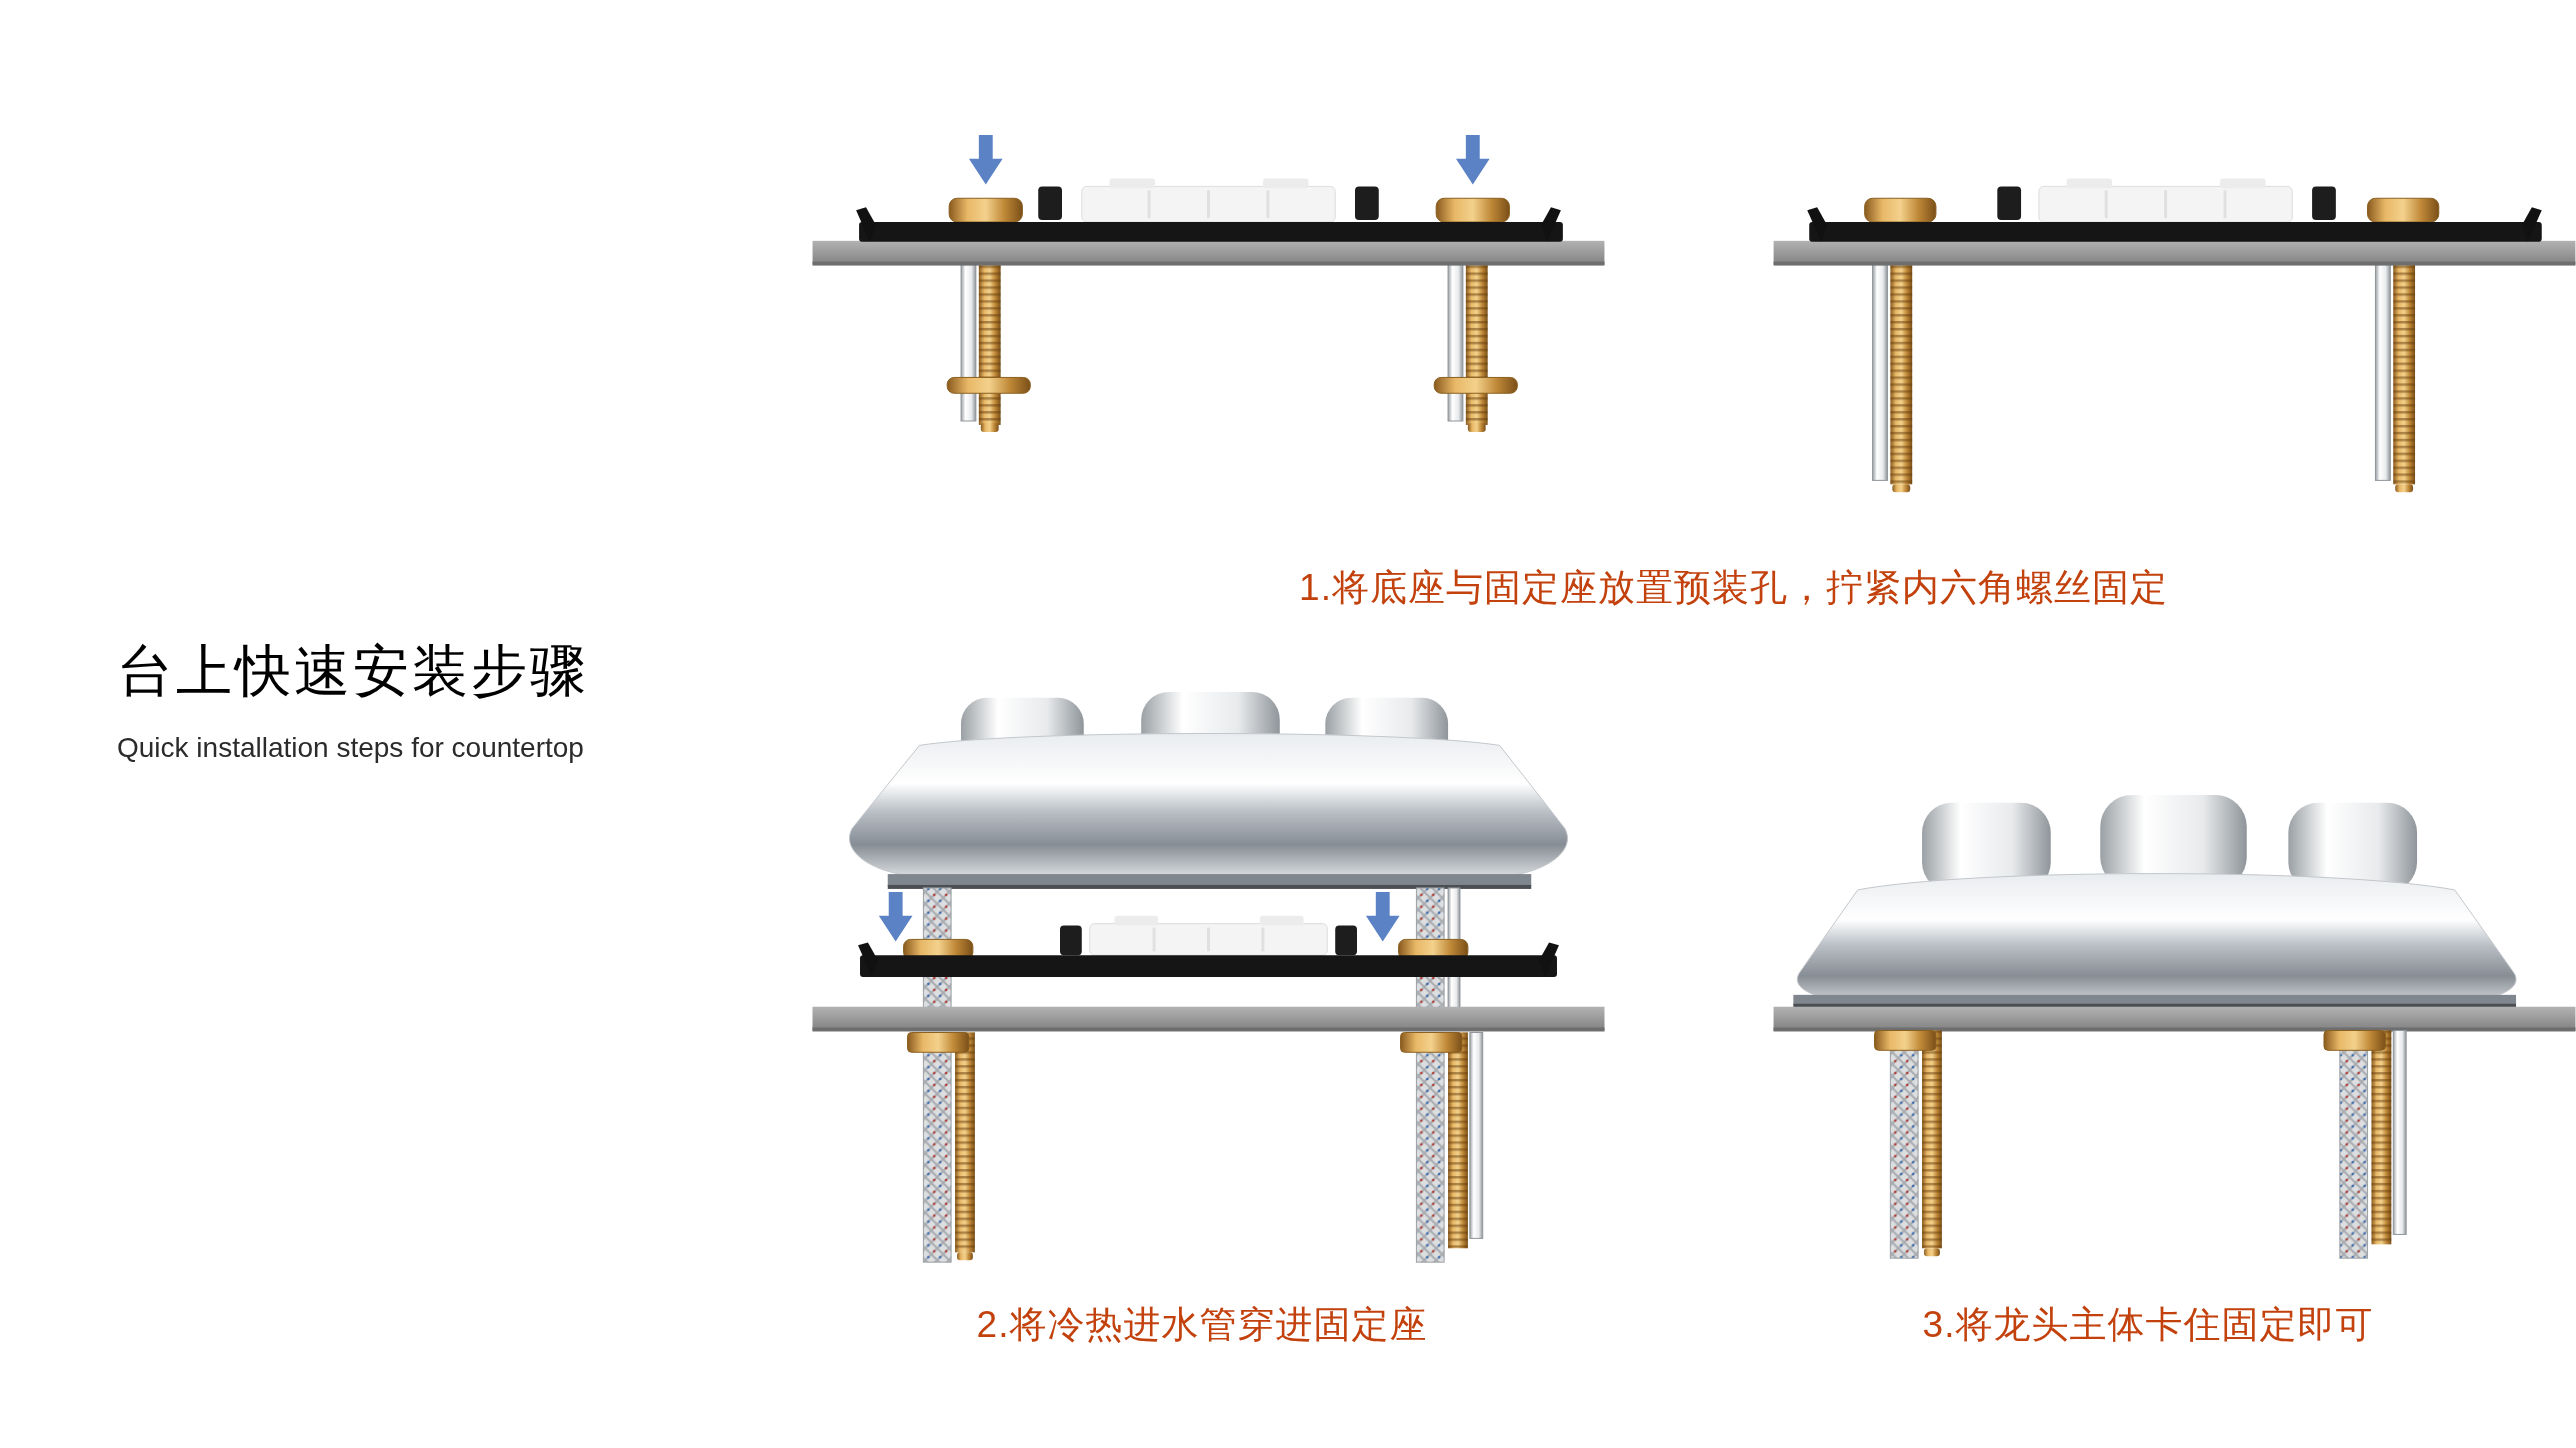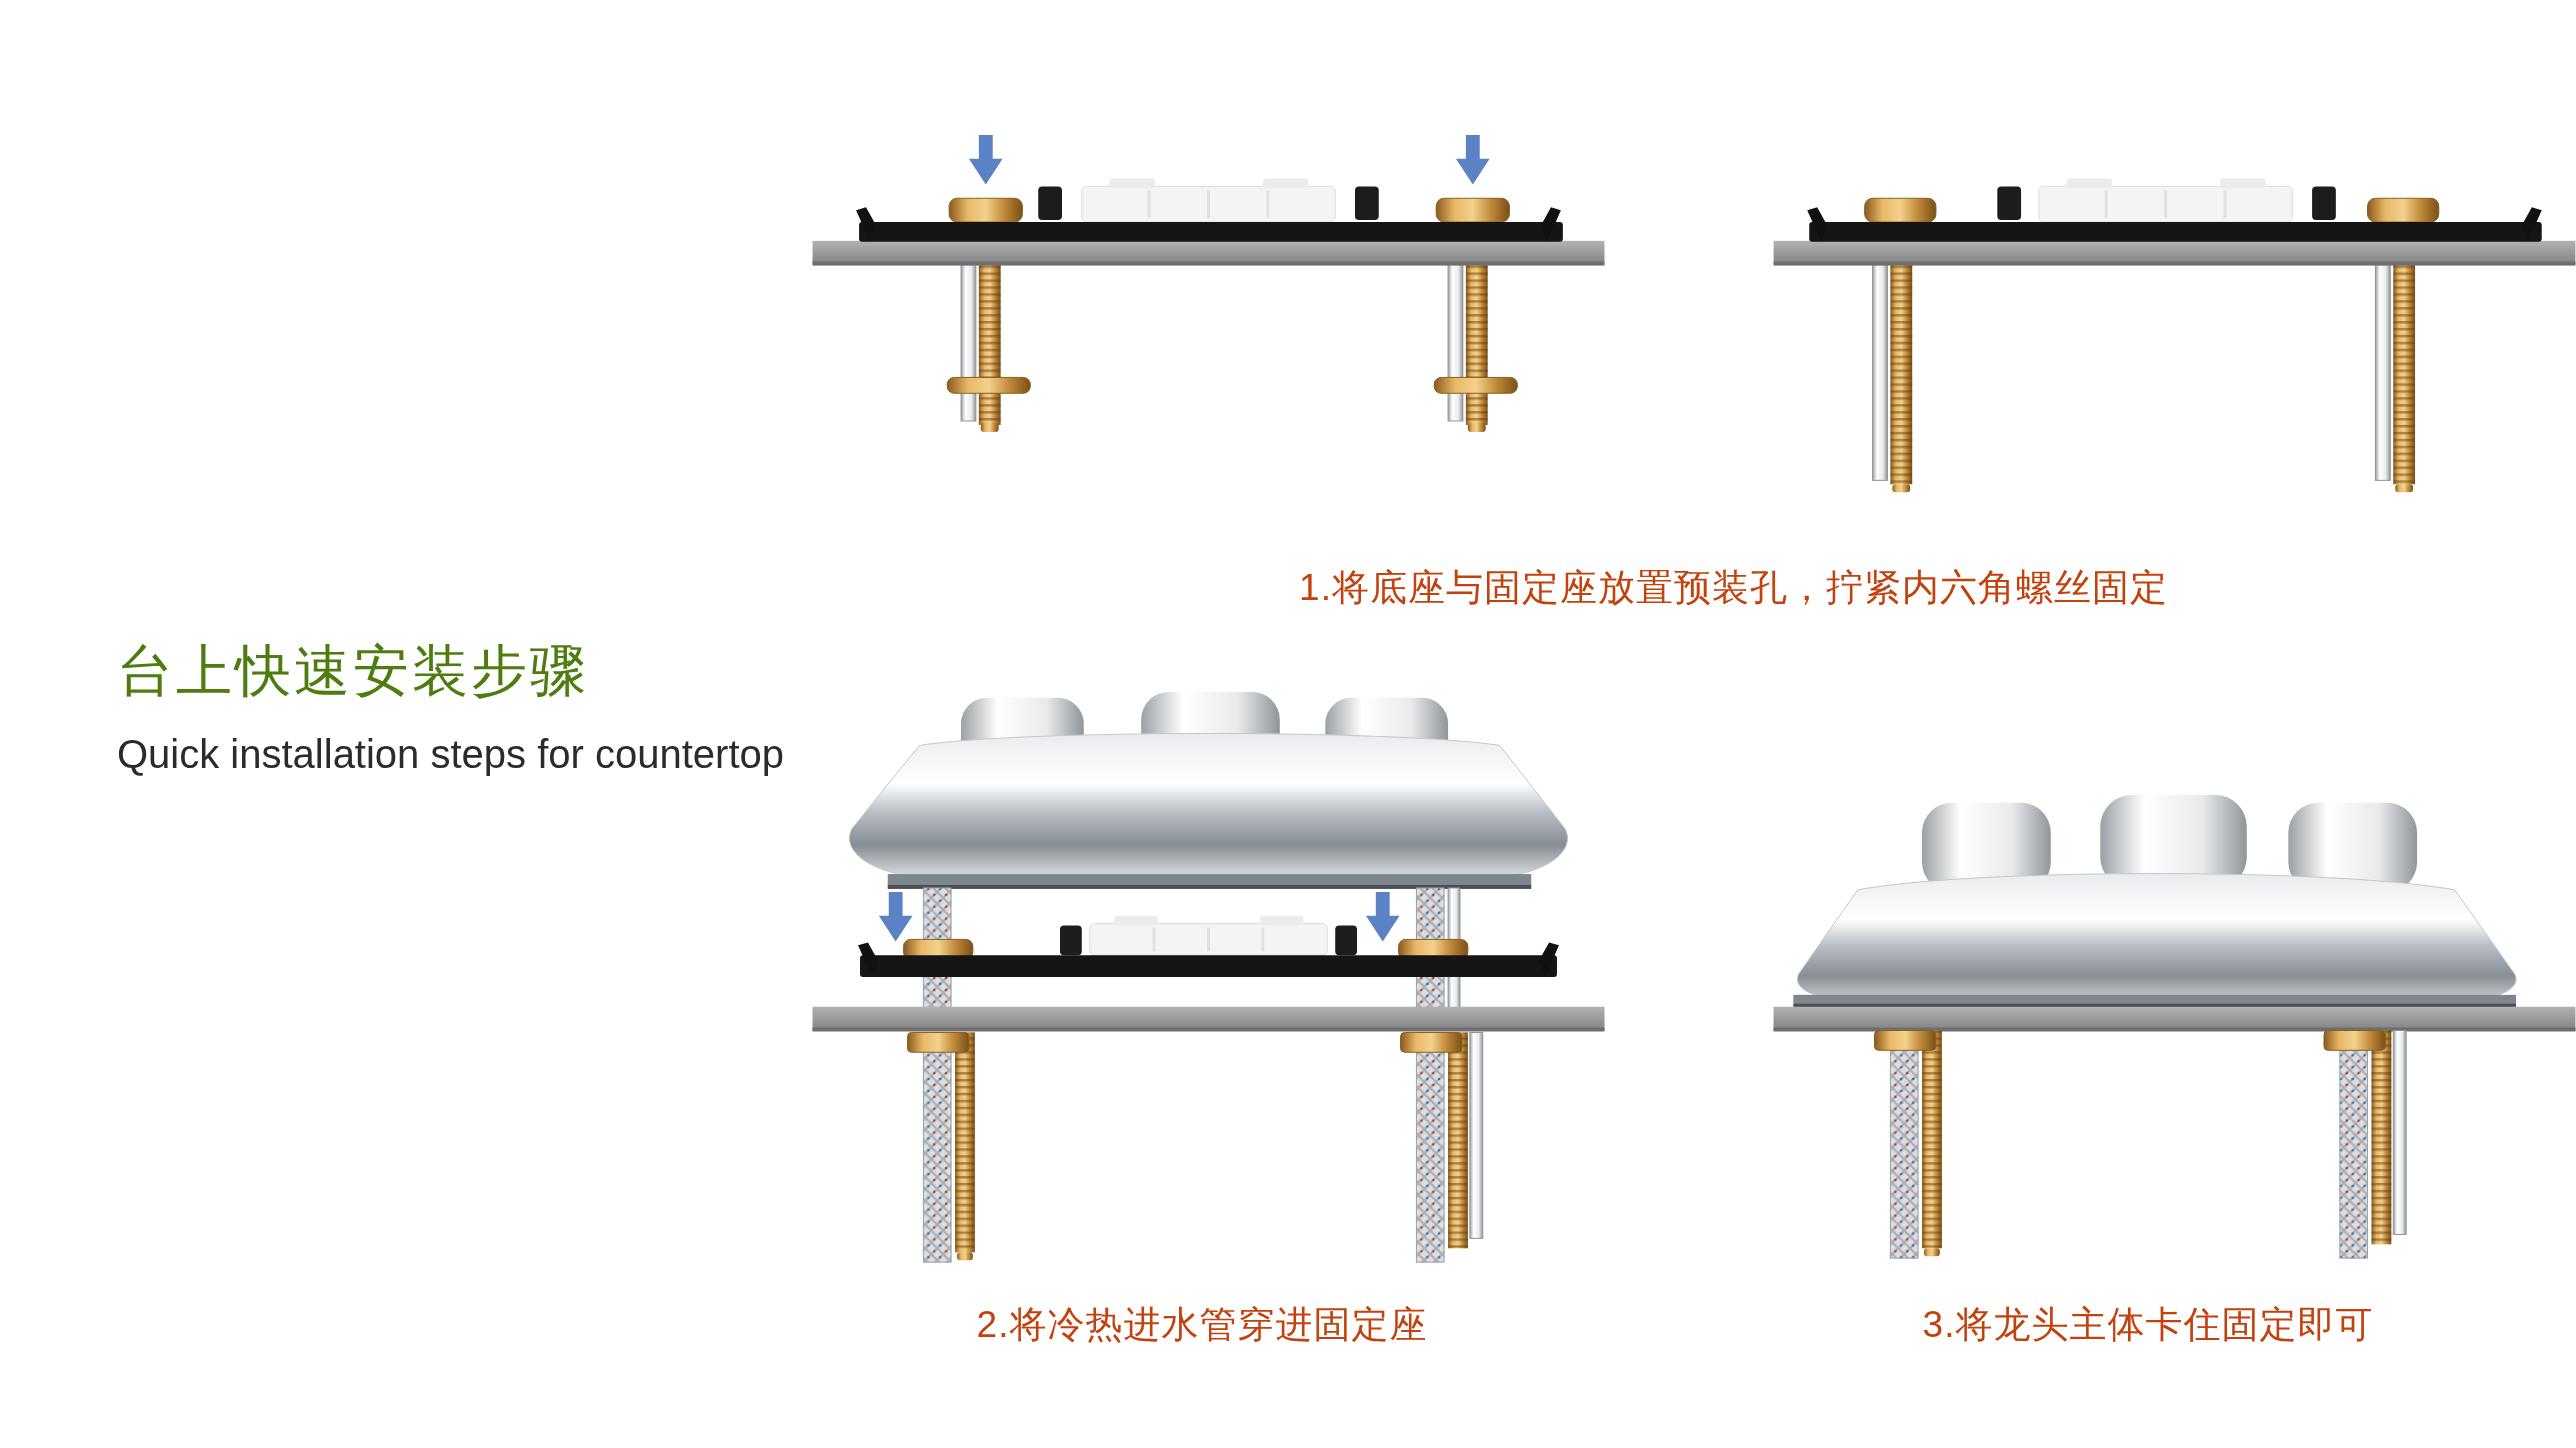--- a/index.html
+++ b/index.html
@@ -1,22 +1,22 @@
 <!DOCTYPE html>
 <html><head>
 <meta charset="utf-8">
 <style>
   html,body { margin:0; padding:0; background:#ffffff; }
   .page {
     position:relative; width:2576px; height:1449px; background:#ffffff;
     overflow:hidden; font-family:"Liberation Sans", sans-serif; color:#2b2b2b;
   }
   .title-block { position:absolute; left:117px; top:634px; }
-  .title { font-size:56px; font-weight:500; letter-spacing:3px; margin:0; color:#4d7c0f; }
-  .subtitle { font-size:40px; font-weight:400; margin:22px 0 0 0; color:#2b2b2b; }
+  .title { font-size:56px; font-weight:500; letter-spacing:3px; margin:0; color:#000000; }
+  .subtitle { font-size:28px; font-weight:400; margin:22px 0 0 0; color:#2b2b2b; }
   .caption { position:absolute; font-size:37px; text-align:center; color:#c2410c; letter-spacing:1px; }
   #cap1 { left:1169px; top:563px; width:1129px; }
   #cap2 { left:885px;  top:1300px; width:634px; }
   #cap3 { left:1831px; top:1300px; width:634px; }
   .fig { position:absolute; }
   #fig1 { left:812px;  top:127px; }
   #fig2 { left:1773px; top:127px; }
   #fig3 { left:812px;  top:684px; }
   #fig4 { left:1773px; top:684px; }
 </style>

